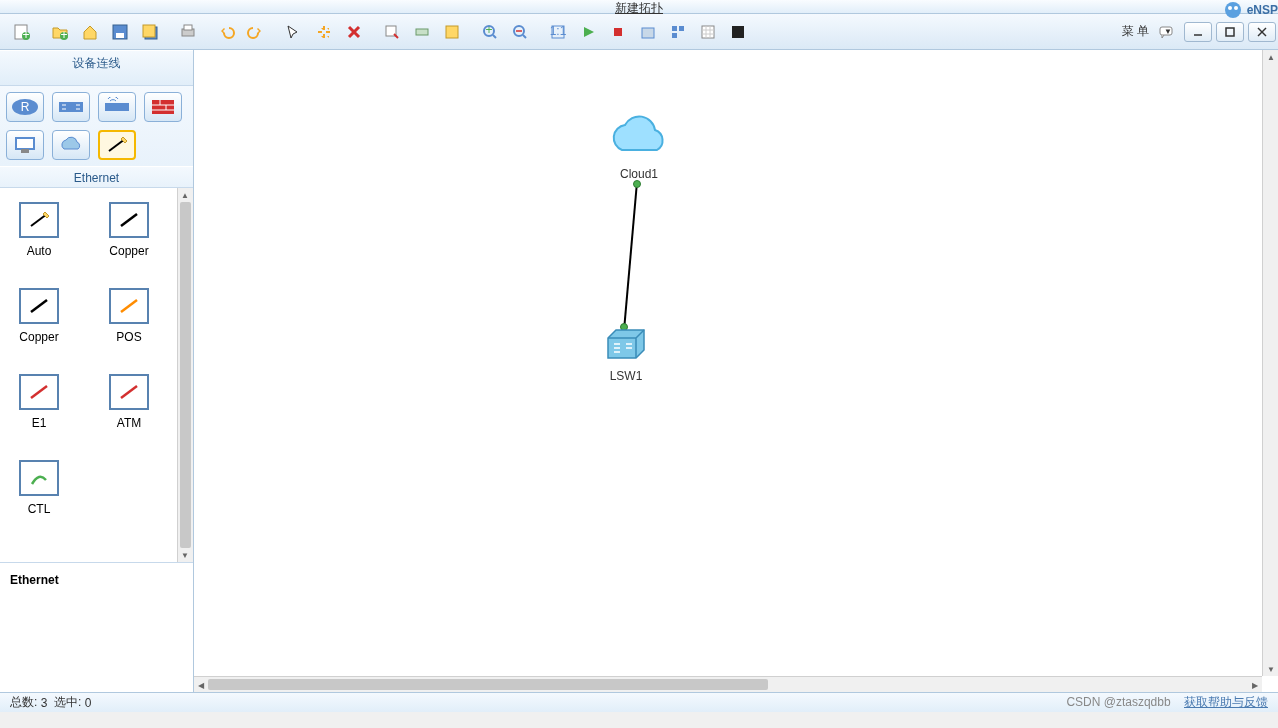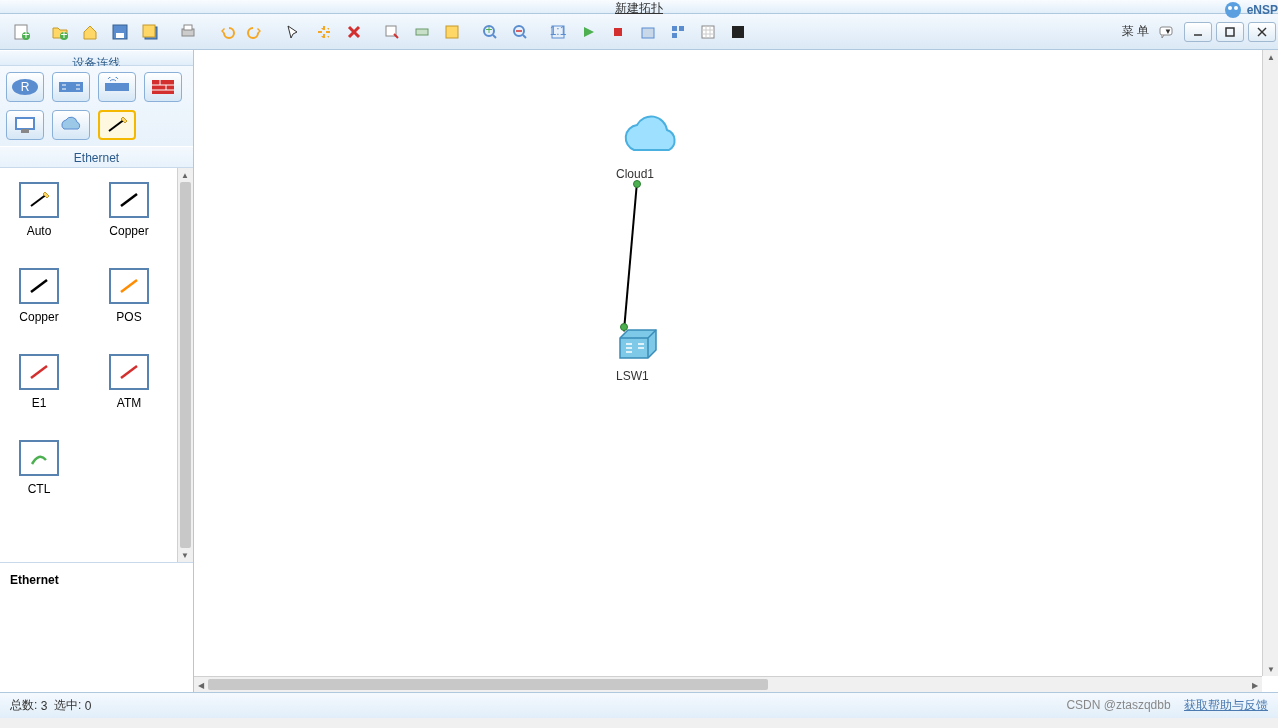--- a/index.html
+++ b/index.html
@@ -13,45 +13,45 @@
 .menu-btn { padding: 3px 10px; color: #333; cursor: pointer; display: flex; align-items: center; gap: 15px; }
 .win-btn { width: 28px; height: 20px; margin: 0 2px; border: 1px solid #a0b8d0; background: linear-gradient(#fff,#e0ecf6); border-radius: 3px; display: flex; align-items: center; justify-content: center; cursor: pointer; }
 
 .toolbar { height: 36px; background: linear-gradient(#f4f9fe, #dbe9f6); border-bottom: 1px solid #b0c8de; display: flex; align-items: center; padding: 0 8px; gap: 2px; }
 .tbtn { width: 28px; height: 28px; border: 1px solid transparent; border-radius: 3px; display: flex; align-items: center; justify-content: center; cursor: pointer; }
 .tsep { width: 6px; }
 .tright { margin-left: auto; display: flex; gap: 2px; }
 
 .main { display: flex; height: 642px; }
 .sidebar { width: 194px; background: #fff; border-right: 1px solid #b0c8de; display: flex; flex-direction: column; }
-.side-header { height: 16px; background: linear-gradient(#f4f9fe,#e1eef9); border-bottom: 1px solid #c7d9eb; text-align: center; line-height: 24px; color: #2a5a8a; border-top: 1px solid #fff; }
+.side-header { height: 36px; background: linear-gradient(#f4f9fe,#e1eef9); border-bottom: 1px solid #c7d9eb; text-align: center; line-height: 24px; color: #2a5a8a; border-top: 1px solid #fff; }
 .cat-grid { padding: 6px; display: flex; flex-wrap: wrap; gap: 8px; background: linear-gradient(#f4f9fe,#e8f2fb); }
 .cat-item { width: 38px; height: 30px; border: 1px solid #8ab0d8; border-radius: 4px; background: linear-gradient(#fff,#d6e7f6); display: flex; align-items: center; justify-content: center; cursor: pointer; }
 .cat-item.sel { border: 2px solid #f5b800; background: #fff8e0; }
 .sub-header { height: 22px; background: linear-gradient(#f4f9fe,#e8f2fb); text-align: center; line-height: 22px; color: #2a5a8a; border-top: 1px solid #fff; border-bottom: 1px solid #c7d9eb; }
 .scroll-area { flex: 1; overflow-y: auto; position: relative; }
 .conn-grid { padding: 14px; display: flex; flex-wrap: wrap; gap: 30px 40px; }
 .conn-item { width: 50px; text-align: center; cursor: pointer; }
 .conn-box { width: 40px; height: 36px; border: 2px solid #5882b0; background: #fff; margin: 0 auto 6px; display: flex; align-items: center; justify-content: center; }
 .desc-box { height: 130px; border-top: 1px solid #c7d9eb; padding: 10px; background: #fff; }
 .desc-title { font-weight: bold; margin-bottom: 6px; }
 .desc-text { line-height: 1.6; }
 
 .canvas-wrap { flex: 1; position: relative; background: #fff; }
 .canvas { position: absolute; inset: 0 16px 16px 0; background: #fff; }
-.node { position: absolute; cursor: move; margin-left: 12px; }
+.node { position: absolute; text-align: center; cursor: move; }
 .node-label { margin-top: 4px; color: #333; }
 .port-dot { position: absolute; width: 8px; height: 8px; background: #4CAF50; border-radius: 50%; border: 1px solid #2e7d32; }
 .link-line { position: absolute; background: #000; width: 2px; transform-origin: top; }
 .vscroll { position: absolute; right: 0; top: 0; width: 16px; bottom: 16px; background: #f0f0f0; border-left: 1px solid #d0d0d0; }
 .hscroll { position: absolute; bottom: 0; left: 0; right: 16px; height: 16px; background: #f0f0f0; border-top: 1px solid #d0d0d0; }
 .hscroll-thumb { position: absolute; left: 14px; top: 2px; bottom: 2px; width: 560px; background: #c8c8c8; border-radius: 2px; }
 .scroll-arrow { position: absolute; width: 14px; height: 14px; display: flex; align-items: center; justify-content: center; color: #666; font-size: 8px; }
 
-.statusbar { height: 26px; background: linear-gradient(#f4f9fe,#e1eef9); border-top: 1px solid #b0c8de; display: flex; align-items: center; padding: 0 10px; color: #333; }
+.statusbar { height: 20px; background: linear-gradient(#f4f9fe,#e1eef9); border-top: 1px solid #b0c8de; display: flex; align-items: center; padding: 0 10px; color: #333; }
 .status-right { margin-left: auto; color: #888; }
 .status-link { color: #4a7ab0; text-decoration: underline; margin-left: 10px; cursor: pointer; text-align: center; }
 
 .sb-scroll { position: absolute; right: 0; top: 0; width: 16px; bottom: 0; background: #f0f0f0; border-left: 1px solid #d0d0d0; }
 .sb-thumb { position: absolute; top: 14px; left: 2px; right: 2px; bottom: 14px; background: #c8c8c8; border-radius: 2px; }
 </style>
 </head>
 <body>
 
 <div class="titlebar">

